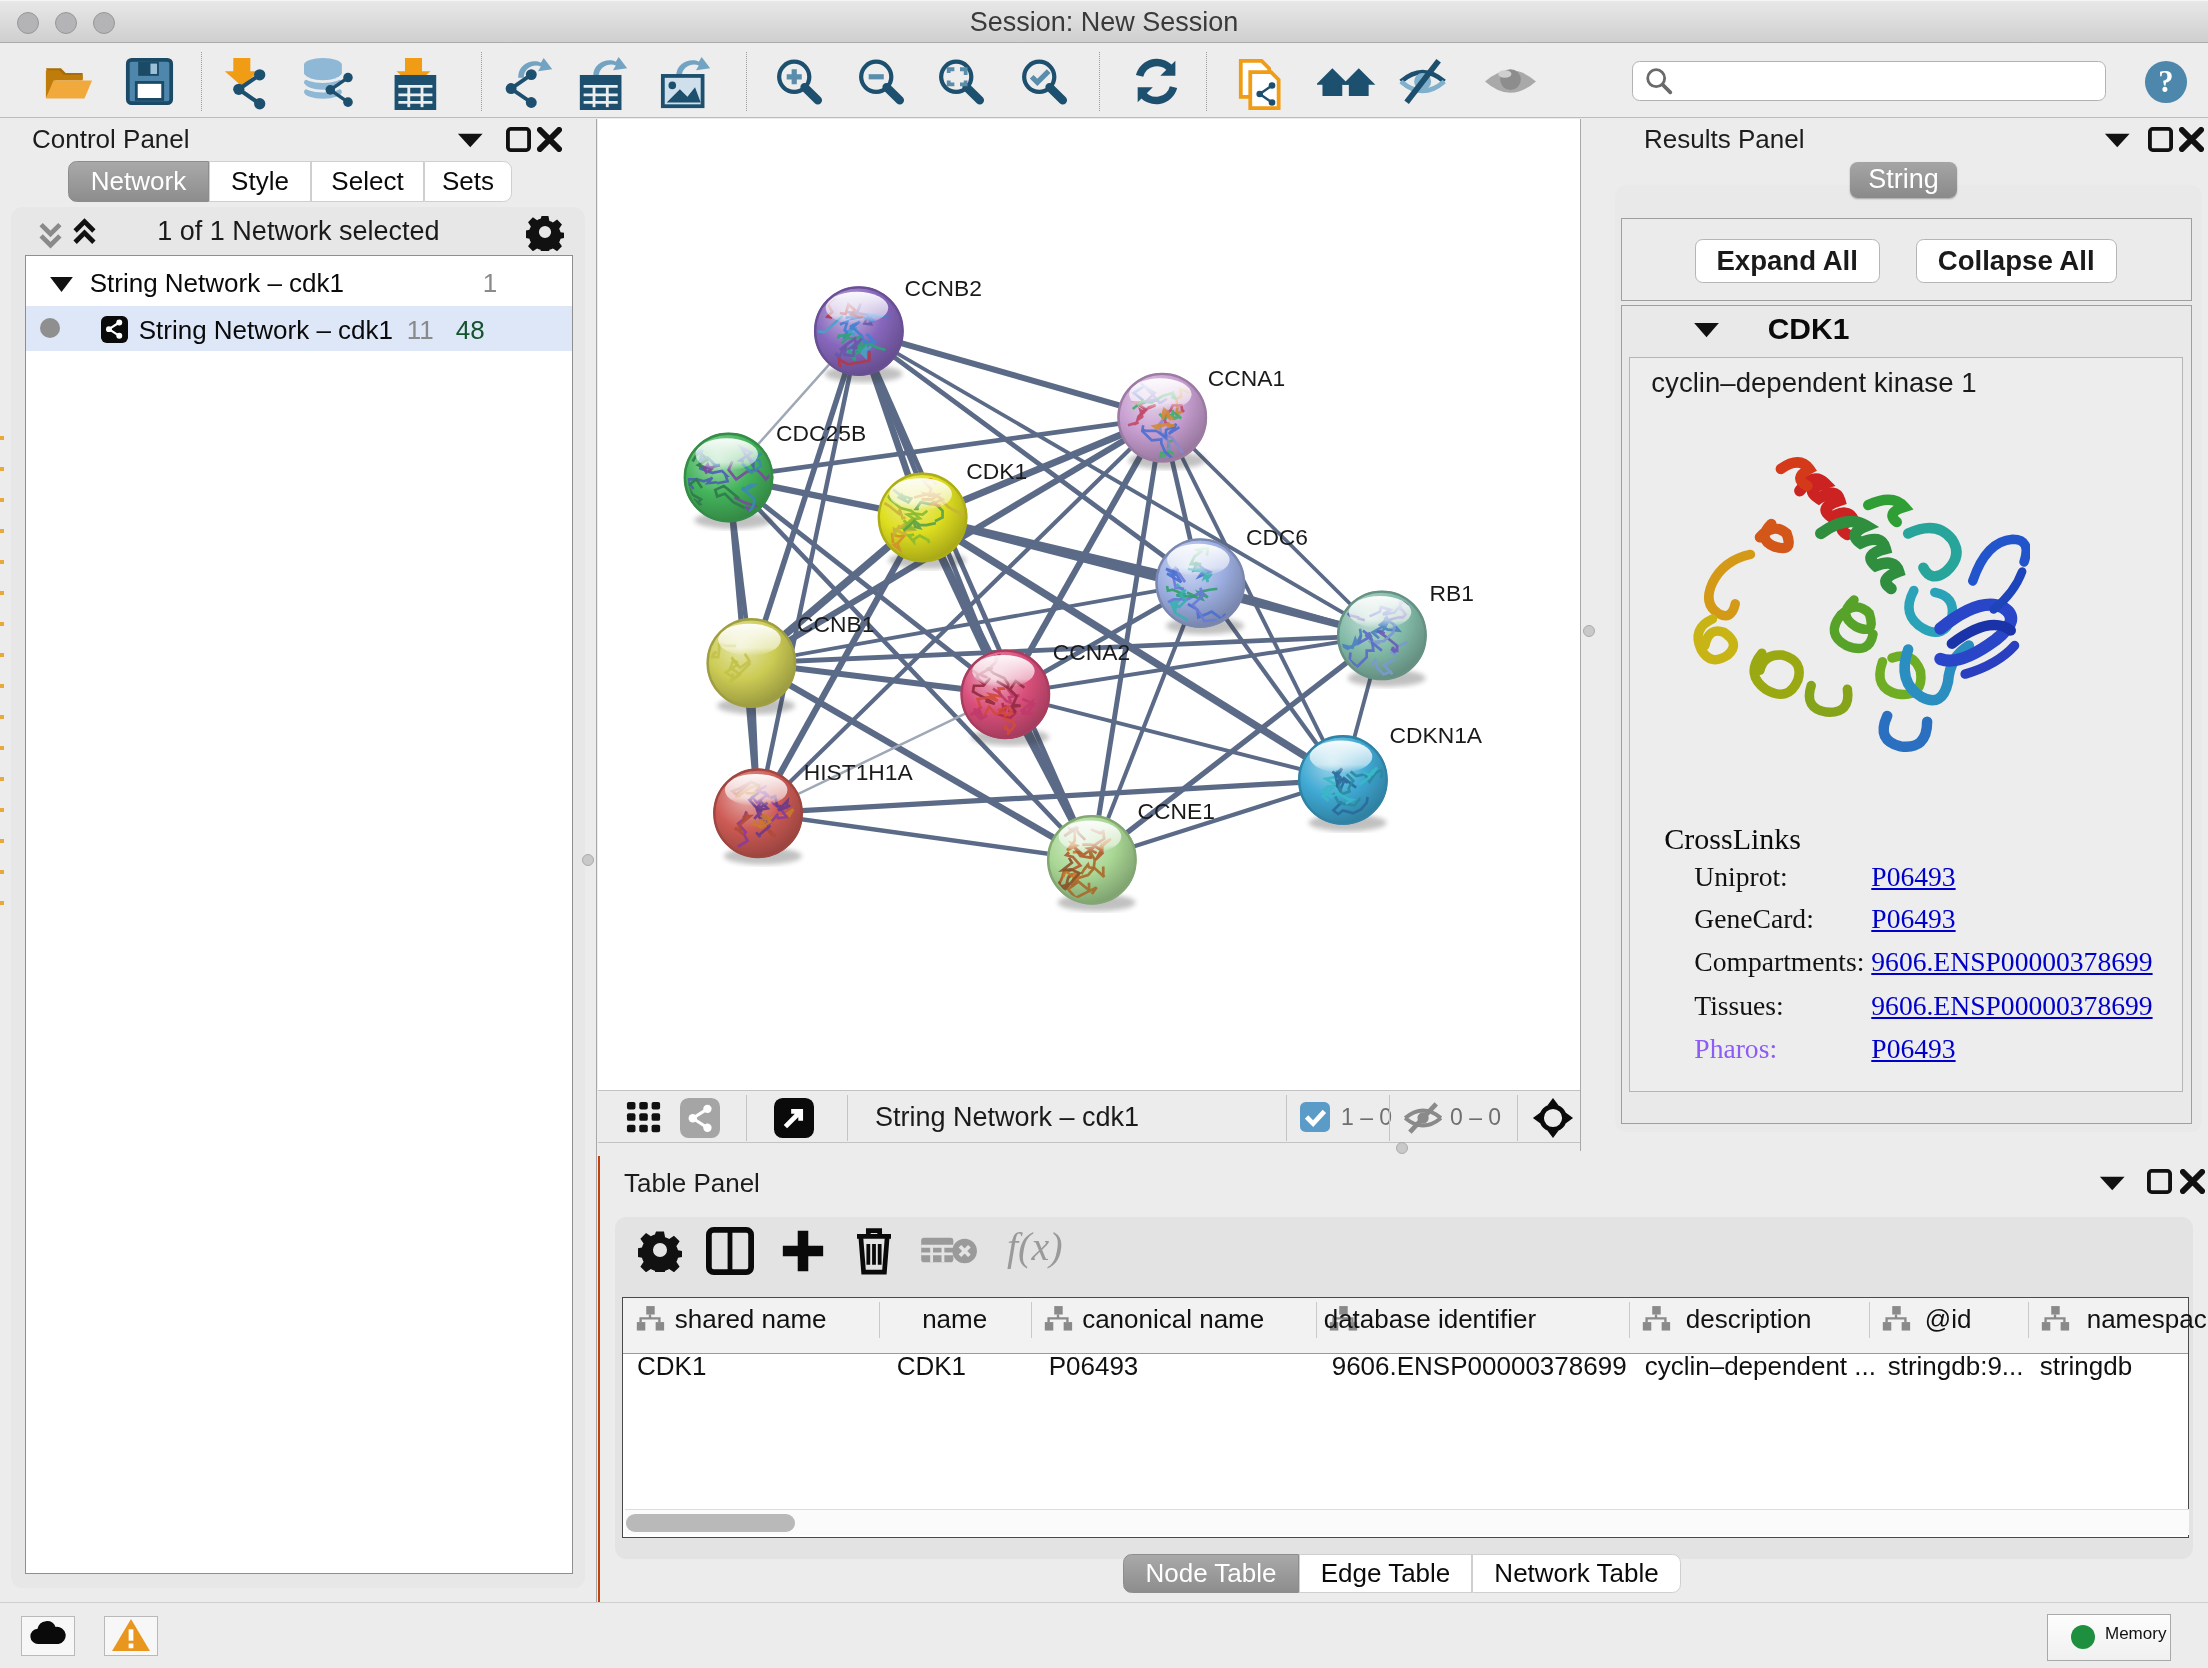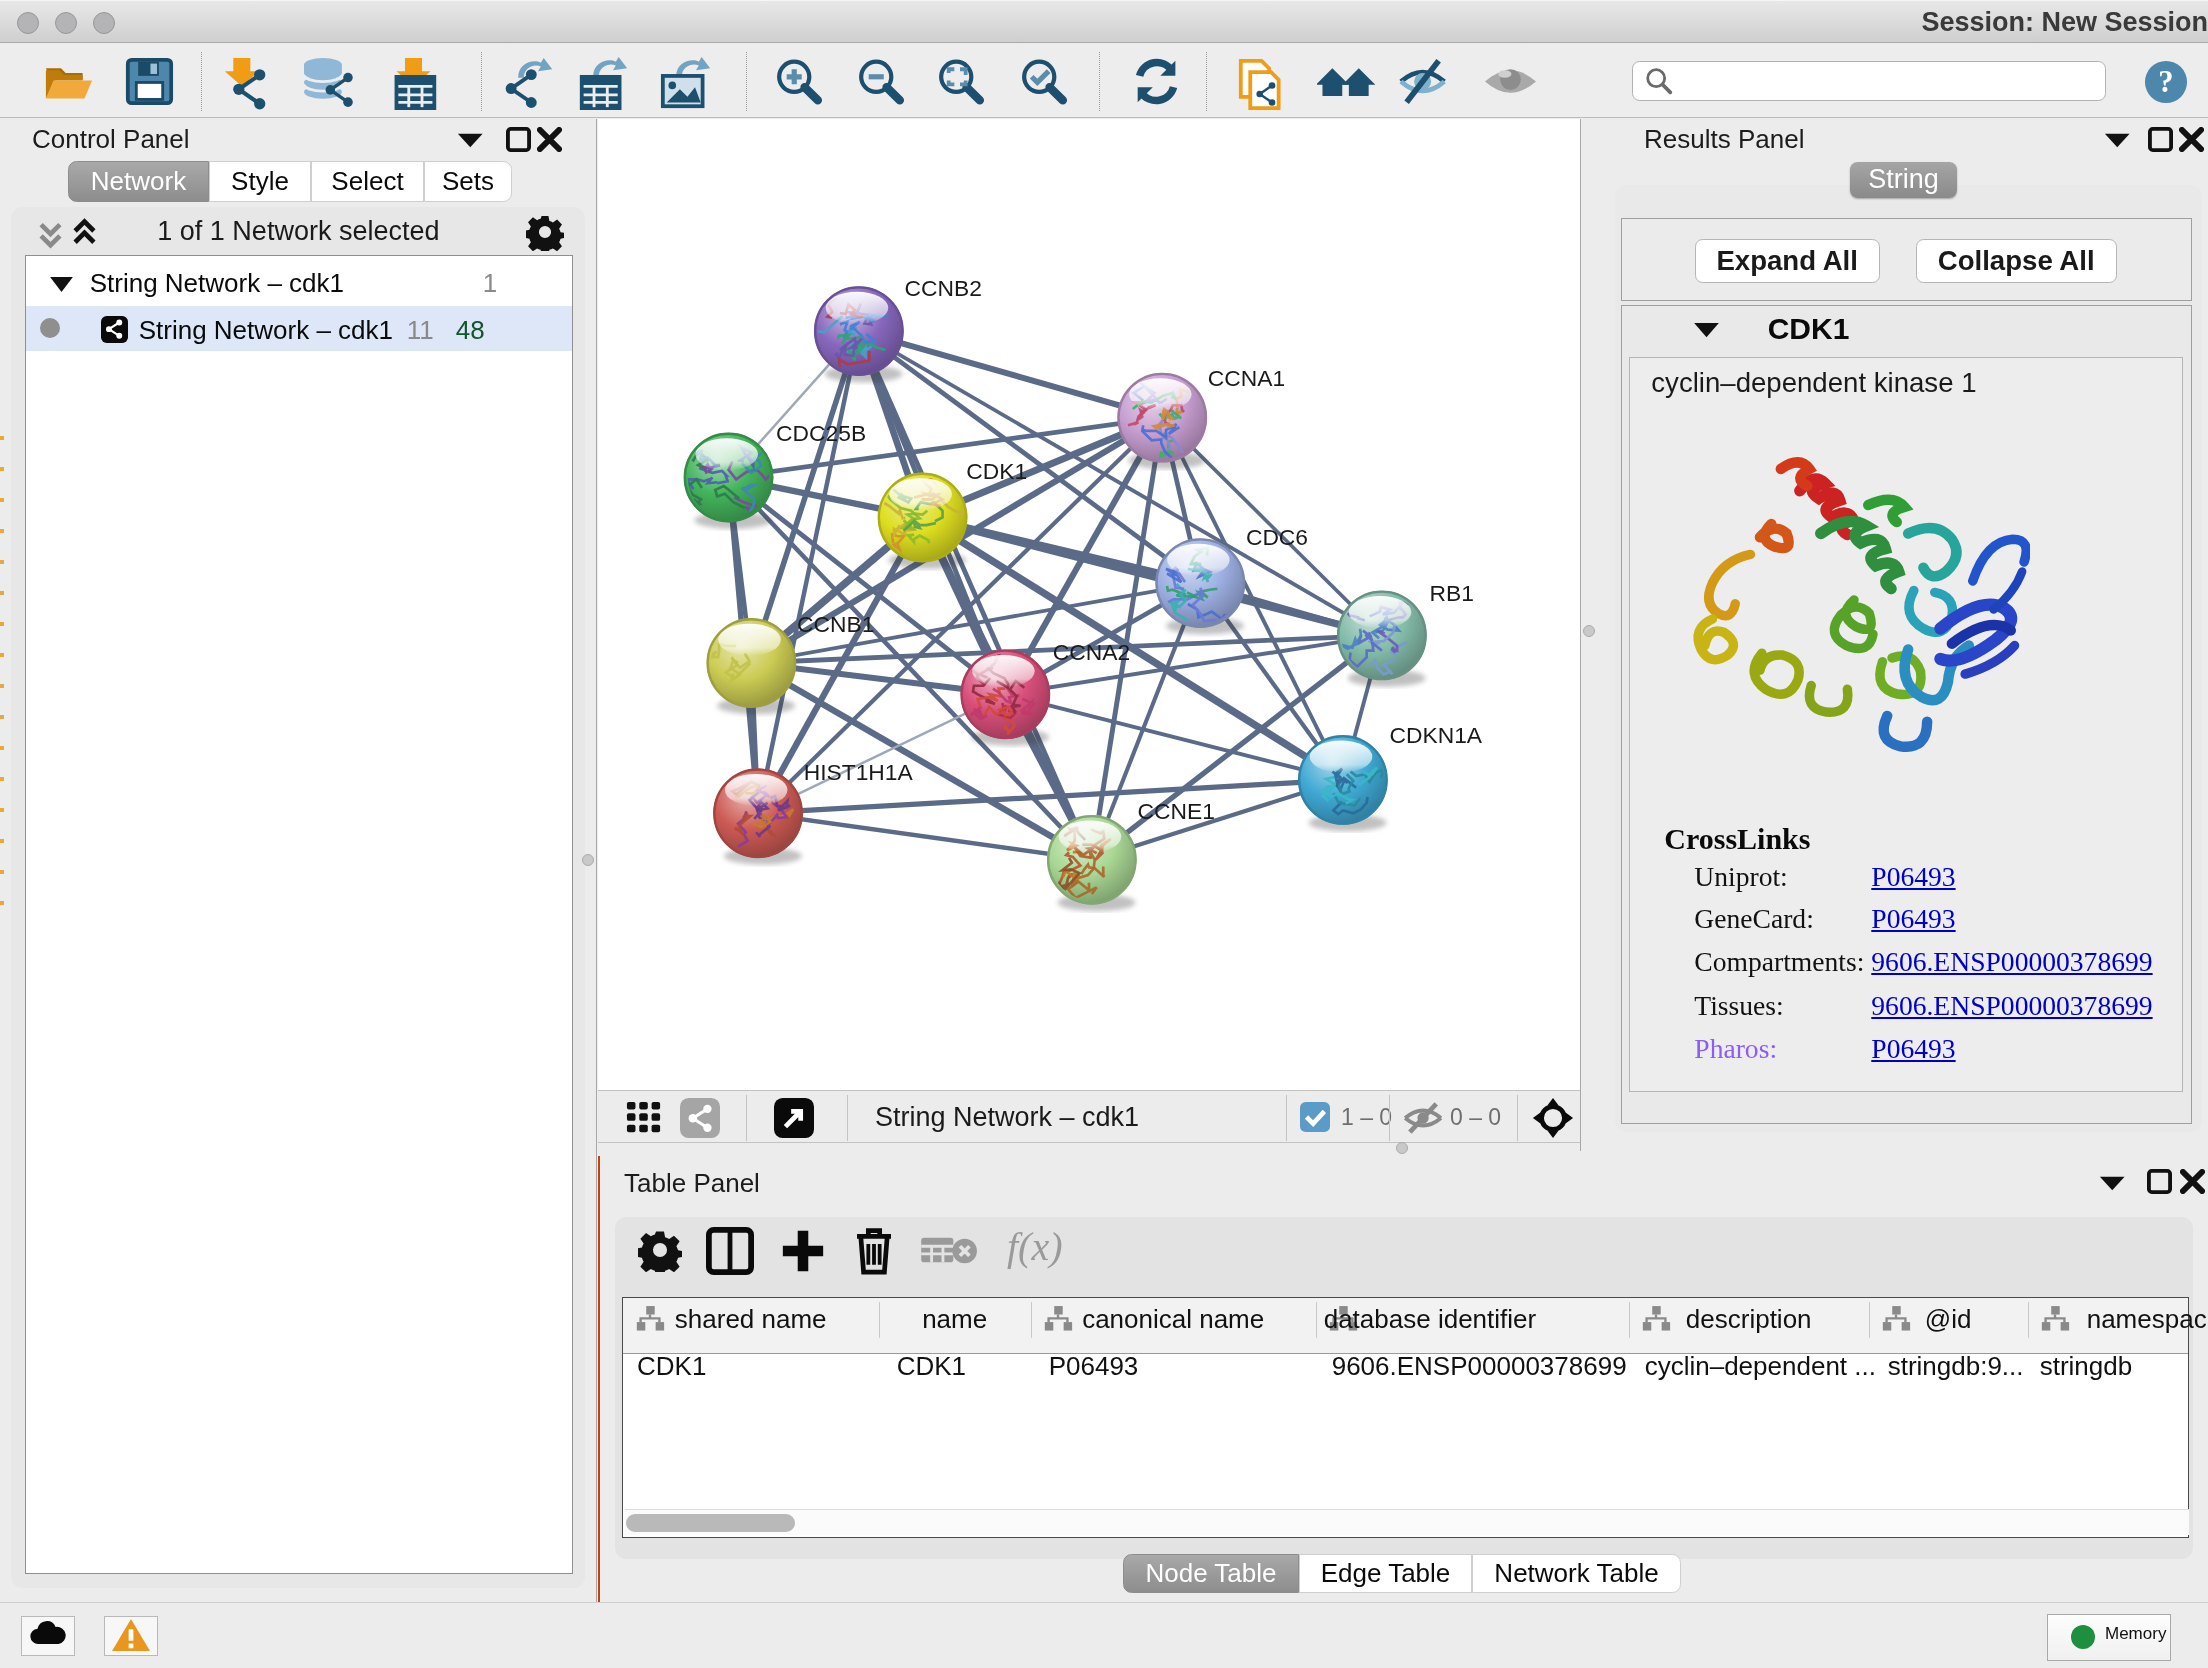--- a/index.html
+++ b/index.html
@@ -1,20 +1,20 @@
 <!DOCTYPE html>
 <html style="font-size:15px"><head><meta charset="utf-8"><title>Session: New Session</title>
 <style>
 *{margin:0;padding:0;box-sizing:border-box}
 html,body{width:2208px;height:1668px;overflow:hidden}
 body{font-family:"Liberation Sans",sans-serif;background:#ececec;position:relative}
 .abs{position:absolute}
 #titlebar{left:0;top:0;width:2208px;height:43px;background:linear-gradient(#e8e8e8,#cfcfcf);
  border-bottom:1px solid #ababab;border-top:1px solid #f5f5f5}
-#title{width:100%;text-align:right;font-size:27px;font-weight:bold;color:#3a3a3a;line-height:43px}
+#title{width:100%;text-align:center;font-size:27px;font-weight:normal;color:#3a3a3a;line-height:43px}
 .tl{position:absolute;top:10.5px;width:22px;height:22px;border-radius:50%;background:#b4b4b6;border:1px solid #979799}
 #toolbar{left:0;top:44px;width:2208px;height:74px;background:#ededed;border-bottom:1px solid #bcbcbc}
 .sep{position:absolute;top:7.6px;height:59px;width:0;border-left:1.9px dotted #9a9a9a}
 .ticon{position:absolute;top:13.3px}
 #searchbox{left:1632px;top:17px;width:474px;height:40px;background:#fff;border:1.9px solid #b2b2b2;border-radius:7.6px}
 #content{left:0;top:119px;width:2208px;height:1483px;background:#ececec}
 #leftpanel{left:0;top:0;width:597px;height:1483px;border-right:1px solid #a8a8a8;background:#ececec}
 .paneltitle{font-size:26px;color:#1c1c1c}
 #cp-tabs{position:absolute;left:68px;top:42px;height:41px}
 .tab{position:absolute;top:0;height:41px;background:#fff;border:1px solid #cfcfcf;color:#0a0a0a;
@@ -749,21 +749,21 @@
 <path d="M268 150 q-14 26 10 40 q22 12 30 -12 q4 -22 -18 -26" stroke="#2aa3b8" stroke-width="10"></path>
 <path d="M262 212 q-12 34 14 50 q22 12 28 -16 q2 -26 22 -38" stroke="#2a8fc0" stroke-width="11"></path>
 <path d="M240 282 q-12 26 14 32 q28 4 28 -26" stroke="#2a6fc0" stroke-width="11"></path>
 <path d="M296 190 q42 -34 66 -22 q20 12 -8 34 q-38 28 -58 20" stroke="#2a46c8" stroke-width="13"></path>
 <path d="M308 206 q40 -30 62 -14" stroke="#1b33a8" stroke-width="11"></path>
 <path d="M322 238 q34 -10 52 -30" stroke="#2a3fc0" stroke-width="10"></path>
 <path d="M330 140 q14 -42 42 -44 q20 0 12 24" stroke="#2255cc" stroke-width="10"></path>
 <path d="M352 170 q22 -18 30 -40" stroke="#1d44bb" stroke-width="9"></path>
 </g>
             </svg>
-  <div class="abs serif" style="left:34px;top:464px;font-size:30px;font-weight:bold;color:#0a0a0a">CrossLinks</div>
+  <div class="abs serif" style="left:34px;top:464px;font-size:30px;font-weight:normal;color:#0a0a0a">CrossLinks</div>
   <div class="abs serif" style="left:64px;top:503px;font-size:27.6px;color:#111">Uniprot:</div>
             <div class="abs serif xlink" style="left:241px;top:503px;font-size:27.6px">P06493</div>
   <div class="abs serif" style="left:64px;top:545px;font-size:27.6px;color:#111">GeneCard:</div>
             <div class="abs serif xlink" style="left:241px;top:545px;font-size:27.6px">P06493</div>
   <div class="abs serif" style="left:64px;top:588px;font-size:27.6px;color:#111">Compartments:</div>
             <div class="abs serif xlink" style="left:241px;top:588px;font-size:27.6px">9606.ENSP00000378699</div>
   <div class="abs serif" style="left:64px;top:632px;font-size:27.6px;color:#111">Tissues:</div>
             <div class="abs serif xlink" style="left:241px;top:632px;font-size:27.6px">9606.ENSP00000378699</div>
   <div class="abs serif" style="left:64px;top:675px;font-size:27.6px;color:#8b5cf6">Pharos:</div>
             <div class="abs serif xlink" style="left:241px;top:675px;font-size:27.6px">P06493</div>

